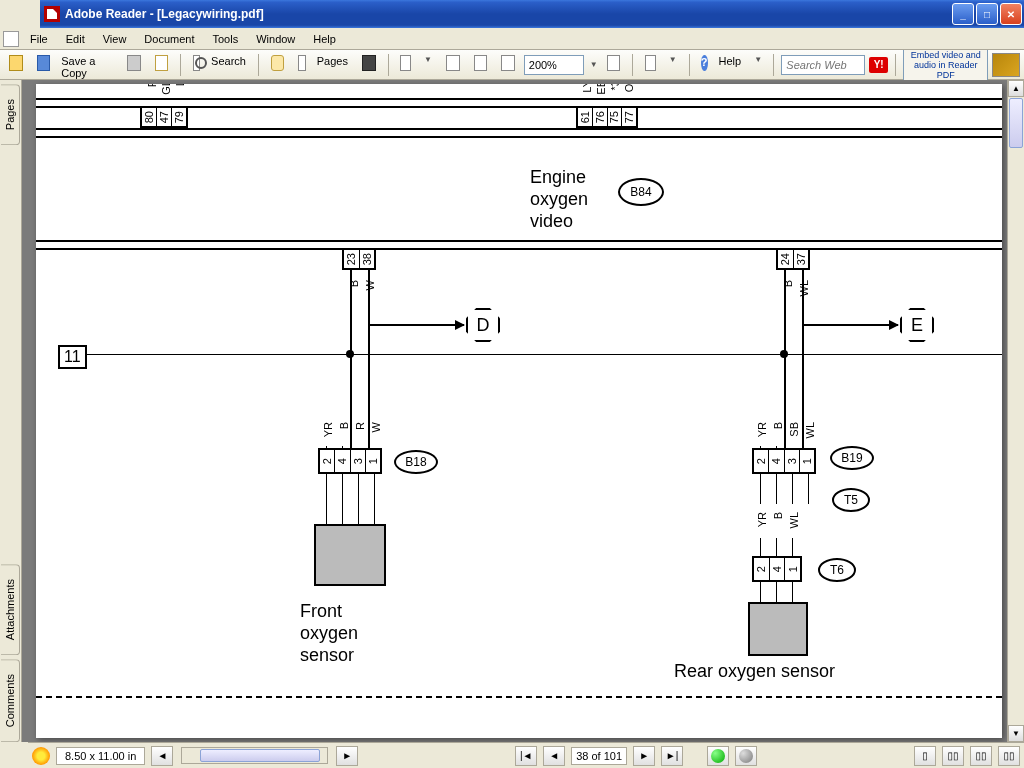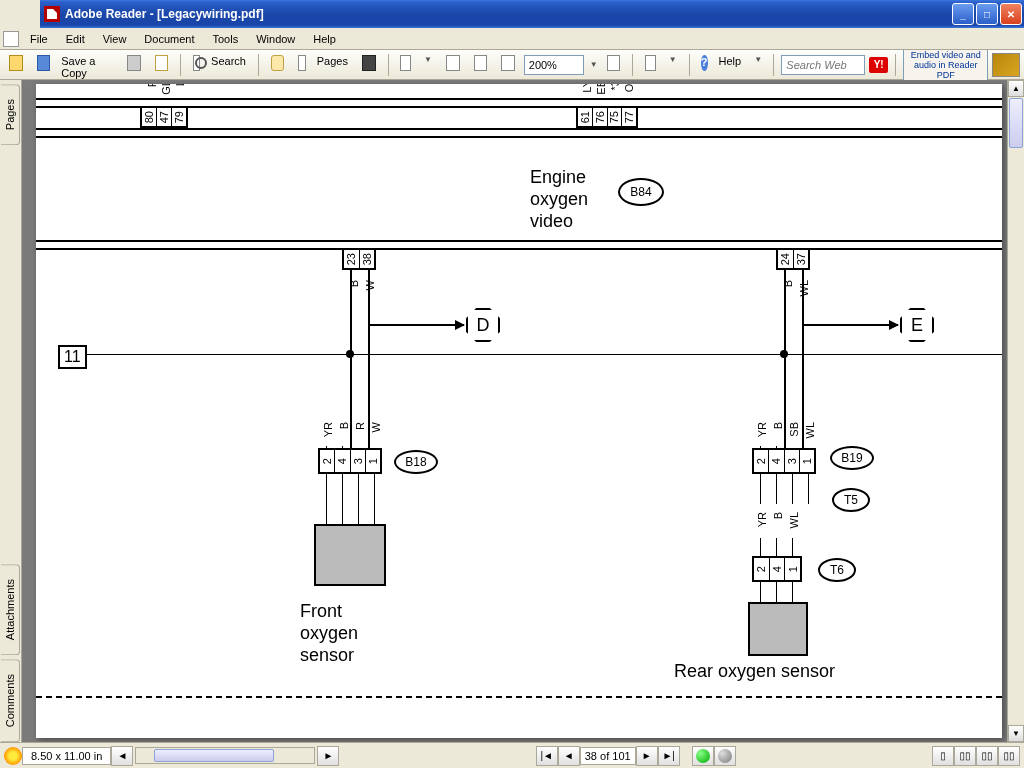--- a/index.html
+++ b/index.html
@@ -67,21 +67,21 @@
 .connector-box .pin:last-child { border-right: none; }
 .vtxt { position: absolute; font-size: 11px; writing-mode: vertical-rl; transform: rotate(180deg); font-family: Arial; }
 .bubble { position: absolute; border: 2px solid #000; border-radius: 50%; background: #fff; display: flex; align-items: center; justify-content: center; font-size: 12px; font-family: Arial; }
 .oct { position: absolute; width: 34px; height: 34px; background: #fff; border: 2px solid #000; clip-path: polygon(30% 0, 70% 0, 100% 30%, 100% 70%, 70% 100%, 30% 100%, 0 70%, 0 30%); display: flex; align-items: center; justify-content: center; font-size: 18px; font-family: Arial; }
 .dtext { position: absolute; font-family: Arial; font-size: 18px; line-height: 22px; }
 .grey-box { position: absolute; background: #bbb; border: 2px solid #000; }
 .sq-label { position: absolute; border: 2px solid #000; background: #fff; padding: 1px 4px; font-size: 16px; font-family: Arial; }
 .dot { position: absolute; width: 8px; height: 8px; background: #000; border-radius: 50%; }
 
 
-.statusbar { height: 26px; background: #ece9d8; border-top: 1px solid #aca899; display: flex; align-items: center; padding: 2px 4px; gap: 0; font-size: 11px; }
+.statusbar { height: 26px; background: #ece9d8; border-top: 1px solid #aca899; display: flex; align-items: center; padding: 2px 4px; gap: 6px; font-size: 11px; margin-left: 28px; }
 .status-box { border: 1px solid #aca899; background: #fff; padding: 2px 8px; }
 .nav-btn { width: 22px; height: 20px; border: 1px solid #aca899; background: linear-gradient(#fff,#e0e0e0); display: flex; align-items: center; justify-content: center; font-size: 10px; cursor: default; }
 .flex1 { flex: 1; }
 .hscroll-bar { flex: 1; height: 17px; background: #ece9d8; border: 1px solid #aca899; position: relative; margin: 0 2px; }
 .hscroll-bar .hthumb { position: absolute; top: 1px; bottom: 1px; left: 18px; width: 440px; background: linear-gradient(#eef,#cce); border: 1px solid #8ba3d7; border-radius: 2px; }
 .sun-icn { width: 18px; height: 18px; background: radial-gradient(circle,#ffeb3b 30%,#ff9800 70%); border-radius: 50%; }
 .green-ball { width: 14px; height: 14px; background: radial-gradient(circle at 30% 30%,#8f8,#0a0); border-radius: 50%; }
 
 
 .pin-v { writing-mode: vertical-rl; transform: rotate(180deg); display:inline-block; font-size:11px; }

